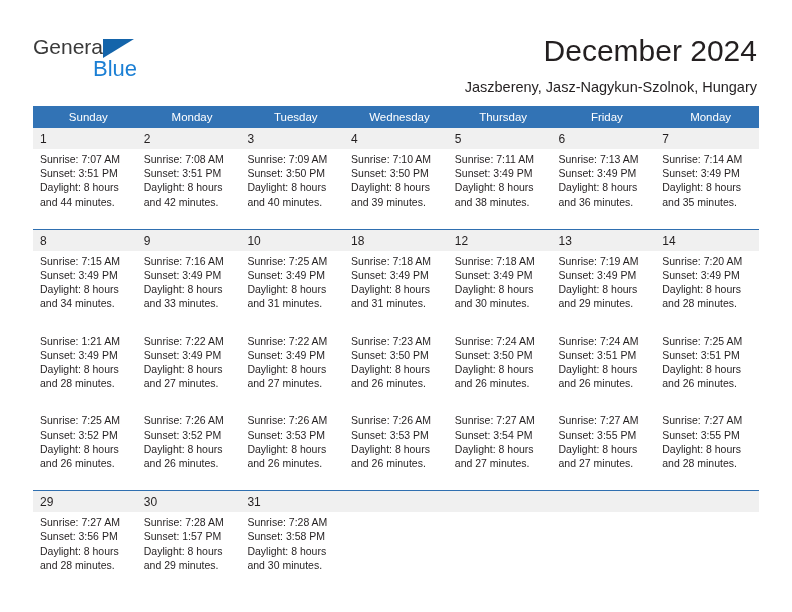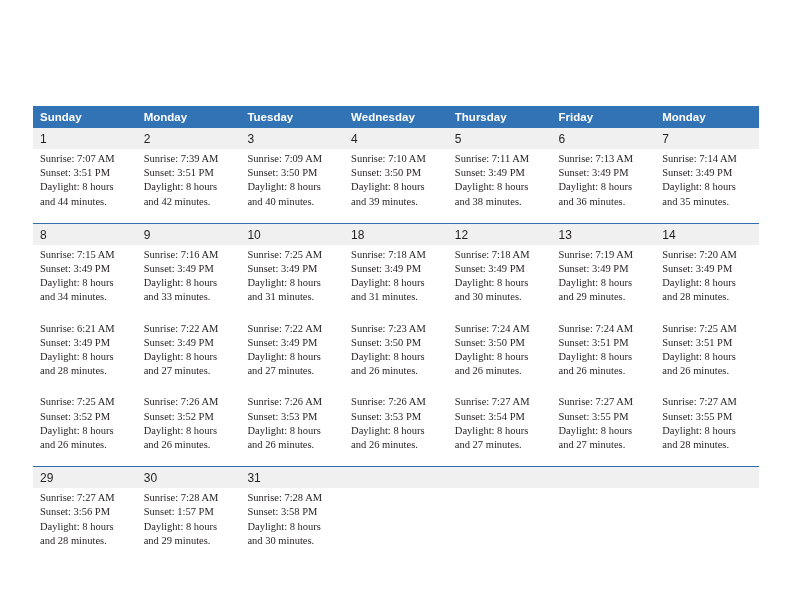--- a/index.html
+++ b/index.html
@@ -96,22 +96,22 @@
     border-collapse: collapse;
     table-layout: fixed;
     width: 726px;
   }
   table.cal col { width: 103.71px; }
 
   thead th.dow {
     background: #3273b5;
     color: #ffffff;
     font-size: 11.5px;
-    font-weight: bold;
-    text-align: left;
+    font-weight: normal;
+    text-align: center;
     padding: 5px 0 5px 7px;
     height: 19px;
     box-sizing: border-box;
     font-family: "Liberation Sans", sans-serif;
   }
 
   tr.daynum-row td {
     background: #f0f0f0;
     border-top: 1.5px solid #2f6fb0;
     font-size: 12px;
@@ -124,33 +124,44 @@
   }
   tr.daynum-row.first td {
     border-top: none;
   }
 
   tr.detail-row td {
     background: #ffffff;
     font-size: 10.5px;
     line-height: 14.2px;
     color: #231f20;
-    padding: 3px 4px 14px 7px;
+    padding: 3px 4px 20px 7px;
     vertical-align: top;
     height: 68px;
     box-sizing: border-box;
-    font-family: Liberation Serif, serif;
+    font-family: Liberation Sans, sans-serif;
   }
   .det-line { display: block; white-space: nowrap; }
 </style>
 </head>
 <body>
 
 <div class="page">
 
+  <div class="header">
+
+    <div class="logo">
+      <span class="logo-general">General</span>
+      <span class="logo-triangle"></span>
+      <span class="logo-blue">Blue</span>
+    </div>
+
+    <div class="title">December 2024</div>
+    <div class="subtitle">Jaszbereny, Jasz-Nagykun-Szolnok, Hungary</div>
+  </div>
 
   <div class="calendar">
     <table class="cal">
       <colgroup>
         <col>
           <col>
           <col>
           <col>
           <col>
           <col>
@@ -179,21 +190,21 @@
           <td>7</td>
         </tr>
         <tr class="detail-row">
           <td>
             <span class="det-line">Sunrise: 7:07 AM</span>
             <span class="det-line">Sunset: 3:51 PM</span>
             <span class="det-line">Daylight: 8 hours</span>
             <span class="det-line">and 44 minutes.</span>
           </td>
           <td>
-            <span class="det-line">Sunrise: 7:39 AM</span>
+            <span class="det-line">Sunrise: 7:08 AM</span>
             <span class="det-line">Sunset: 3:51 PM</span>
             <span class="det-line">Daylight: 8 hours</span>
             <span class="det-line">and 42 minutes.</span>
           </td>
           <td>
             <span class="det-line">Sunrise: 7:09 AM</span>
             <span class="det-line">Sunset: 3:50 PM</span>
             <span class="det-line">Daylight: 8 hours</span>
             <span class="det-line">and 40 minutes.</span>
           </td>
@@ -272,21 +283,21 @@
           <td>
             <span class="det-line">Sunrise: 7:20 AM</span>
             <span class="det-line">Sunset: 3:49 PM</span>
             <span class="det-line">Daylight: 8 hours</span>
             <span class="det-line">and 28 minutes.</span>
           </td>
         </tr>
 
         <tr class="detail-row">
           <td>
-            <span class="det-line">Sunrise: 6:21 AM</span>
+            <span class="det-line">Sunrise: 1:21 AM</span>
             <span class="det-line">Sunset: 3:49 PM</span>
             <span class="det-line">Daylight: 8 hours</span>
             <span class="det-line">and 28 minutes.</span>
           </td>
           <td>
             <span class="det-line">Sunrise: 7:22 AM</span>
             <span class="det-line">Sunset: 3:49 PM</span>
             <span class="det-line">Daylight: 8 hours</span>
             <span class="det-line">and 27 minutes.</span>
           </td>

